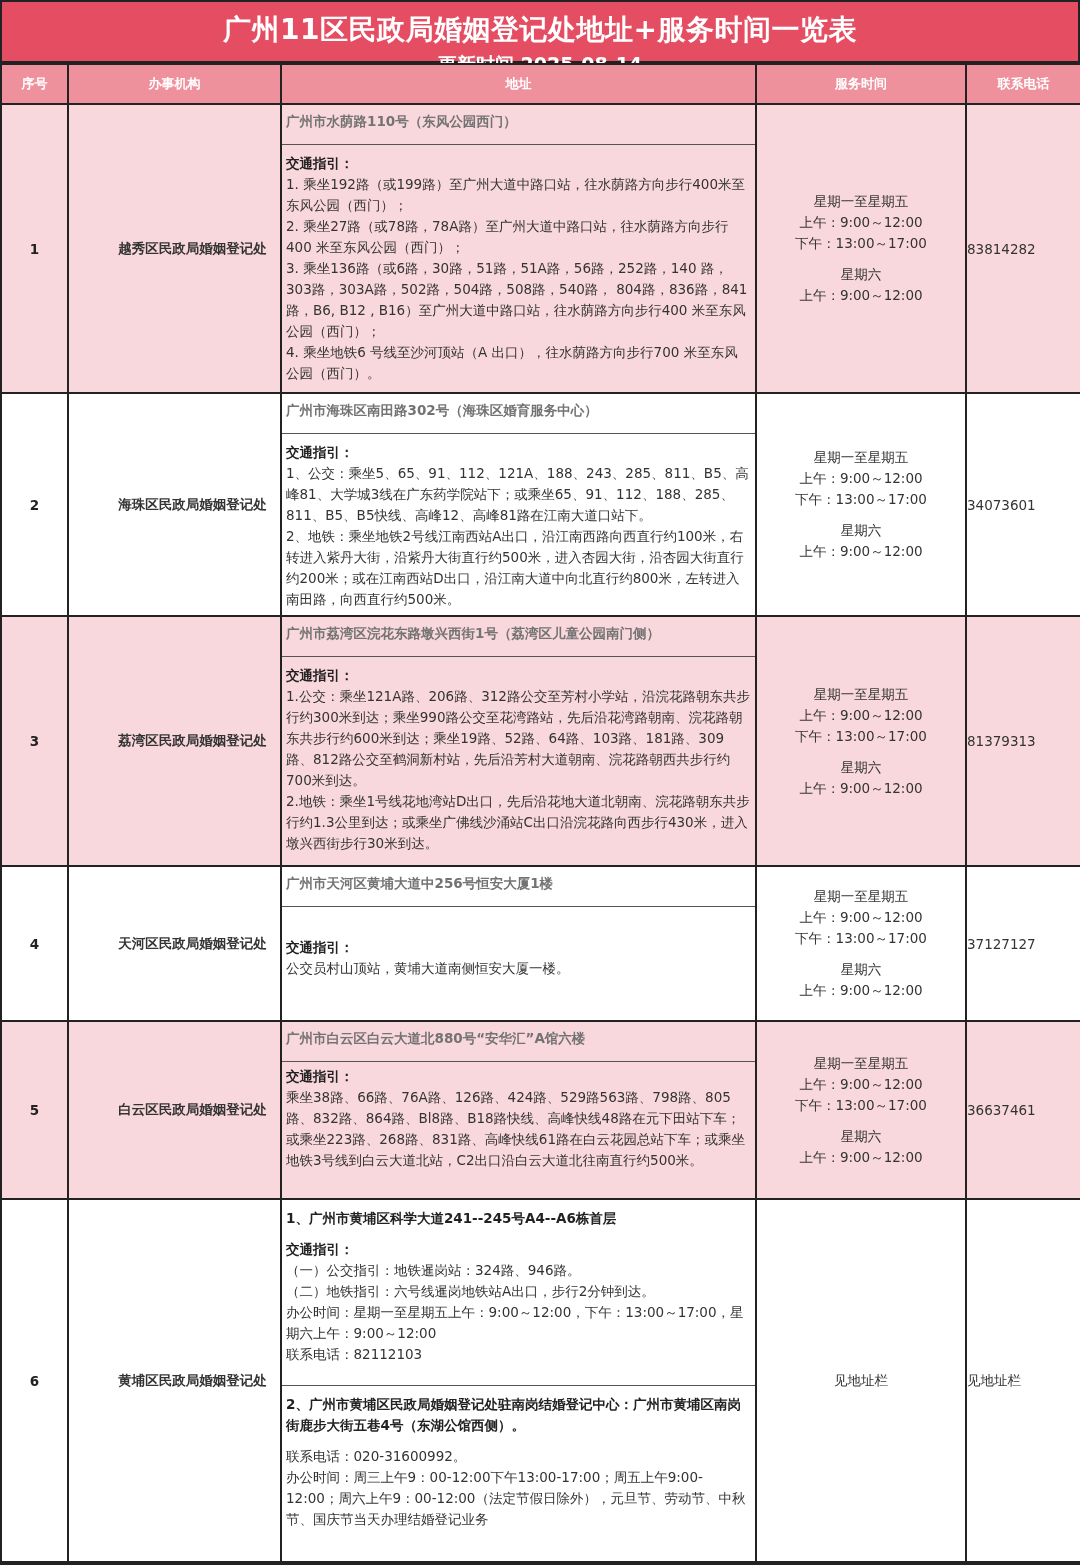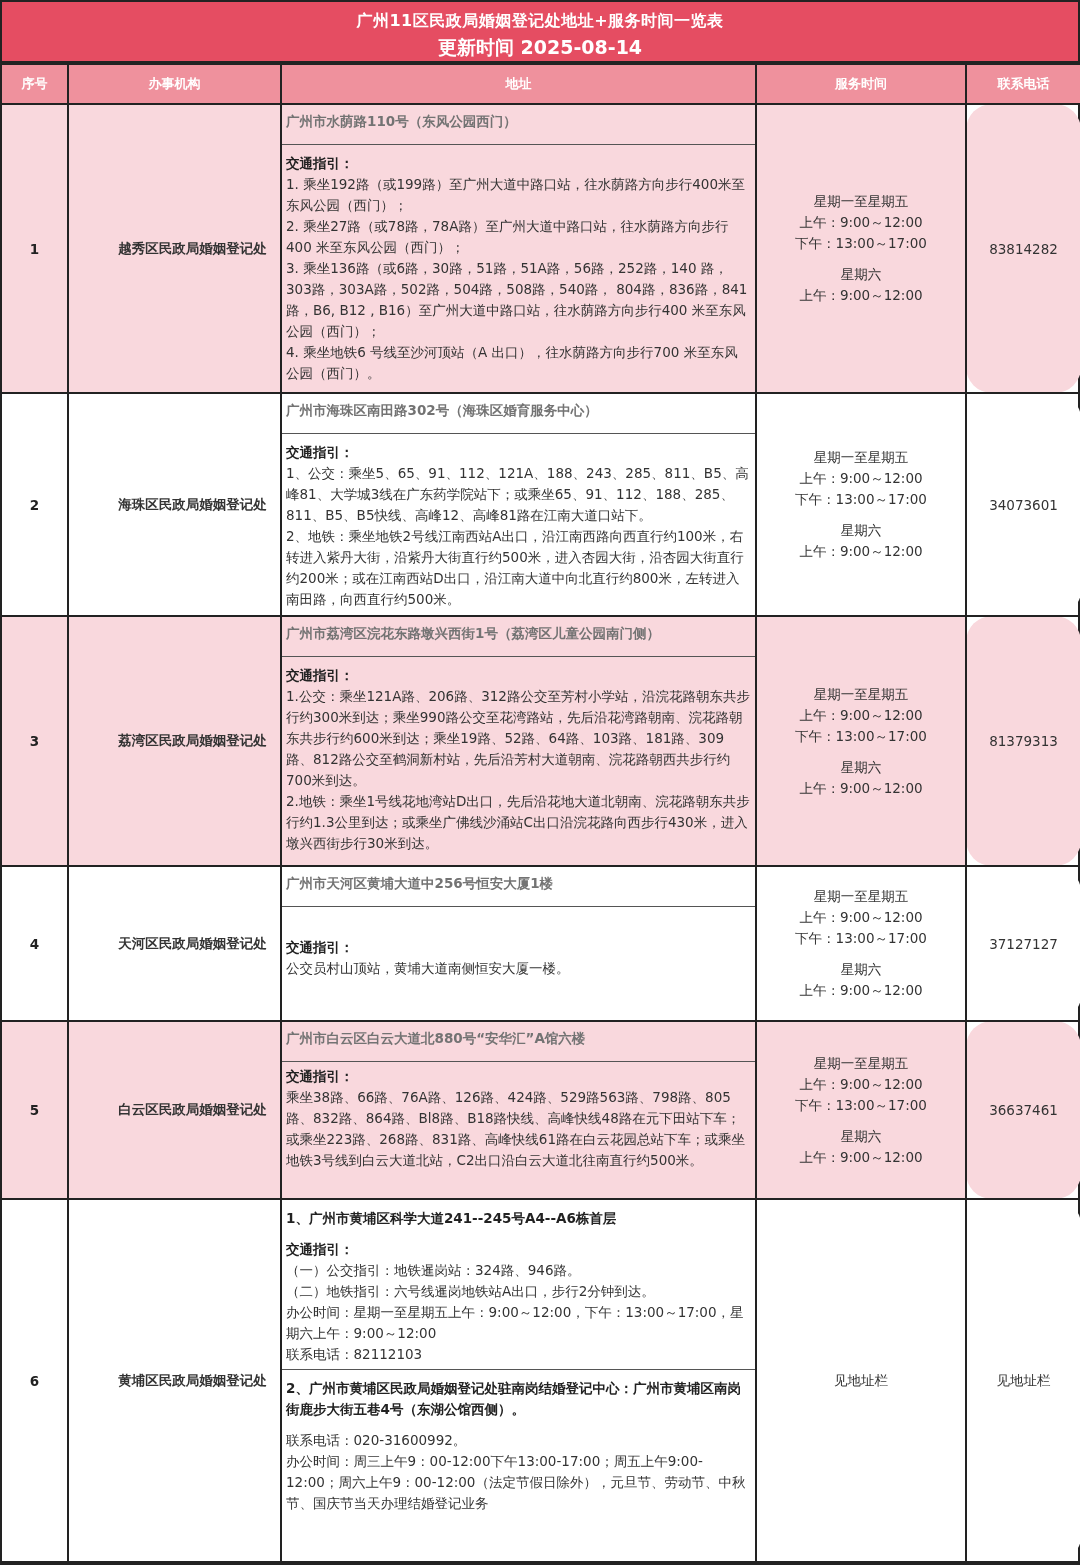--- a/index.html
+++ b/index.html
@@ -1,28 +1,28 @@
 <!DOCTYPE html>
 <html><head>
 <meta charset="utf-8">
 <style>
   * { box-sizing: border-box; margin: 0; padding: 0; }
   html, body { width: 1080px; height: 1565px; background: #ffffff; overflow: hidden; }
   body { font-family: "DejaVu Sans", "Liberation Sans", sans-serif; color: #333; position: relative; }
   .frame { position: absolute; left: 0; top: 0; width: 1080px; height: 1565px; border: 2px solid #222; }
   .title-bar { position: absolute; left: 0; top: 0; width: 1080px; height: 63px; background: #e54d62; border: 2px solid #222; text-align: center; color: #fff; }
-  .title-bar .t1 { font-size: 16px; font-weight: bold; margin-top: 9px; letter-spacing: 0.5px; }
+  .title-bar .t1 { font-size: 28px; font-weight: bold; margin-top: 9px; letter-spacing: 0.5px; }
   .title-bar .t2 { font-size: 19px; font-weight: bold; margin-top: 3px; }
   table { position: absolute; left: 0; top: 63px; width: 1080px; border-collapse: collapse; table-layout: fixed; }
   th { background: #ef919d; color: #fff; font-size: 13px; font-weight: bold; height: 40px; border: 2px solid #222; text-align: center; }
   td { border: 2px solid #222; font-size: 13.5px; vertical-align: middle; }
   td.c-no { text-align: center; font-weight: bold; color: #222; }
   td.c-org { text-align: center; font-weight: bold; color: #333; padding-left: 36px; }
   td.c-time { text-align: center; line-height: 21px; color: #333; }
-  td.c-phone { text-align: center; color: #333; border-radius: 26px; }
+  td.c-phone { text-align: left; color: #333; }
   td.c-addr { padding: 0; vertical-align: top; }
   .pink { background: #f9d8dd; }
   .white { background: #ffffff; }
   .addr-head { font-weight: bold; color: #737373; padding: 6px 4px 13px 4px; border-bottom: 1px solid #555; font-size: 13.5px; line-height: 20px; }
   .addr-body { padding: 8px 4px 4px 4px; line-height: 21px; color: #333; font-size: 13.5px; }
   .addr-body .lbl { font-weight: bold; color: #222; }
   .blank { height: 10px; }
   .sub-block { border-bottom: 1px solid #555; }
   .sub-block:last-child { border-bottom: none; }
   .watermark { position: absolute; left: 130px; top: 260px; width: 830px; height: 830px; border-radius: 50%; border: 28px solid rgba(240,120,90,0.15); pointer-events: none; }
@@ -167,21 +167,21 @@
         <div>星期六</div>
         <div>上午：9:00～12:00</div>
       </td>
       <td class="c-phone">36637461</td>
     </tr>
 
     <tr class="white" style="height:363px">
       <td class="c-no">6</td>
       <td class="c-org">黄埔区民政局婚姻登记处</td>
       <td class="c-addr">
-        <div class="sub-block" style="padding:8px 4px 4px 4px; line-height:21px;">
+        <div class="sub-block" style="padding:8px 4px 20px 4px; line-height:21px;">
           <div class="lbl" style="font-weight:bold;color:#222;">1、广州市黄埔区科学大道241--245号A4--A6栋首层</div>
           <div class="blank"></div>
           <div style="font-weight:bold;color:#222;">交通指引：</div>
           <div>（一）公交指引：地铁暹岗站：324路、946路。</div>
           <div>（二）地铁指引：六号线暹岗地铁站A出口，步行2分钟到达。</div>
           <div>办公时间：星期一至星期五上午：9:00～12:00，下午：13:00～17:00，星期六上午：9:00～12:00</div>
           <div>联系电话：82112103</div>
         </div>
         <div class="sub-block" style="padding:8px 4px 6px 4px; line-height:21px;">
           <div style="font-weight:bold;color:#222;">2、广州市黄埔区民政局婚姻登记处驻南岗结婚登记中心：广州市黄埔区南岗街鹿步大街五巷4号（东湖公馆西侧）。</div>

